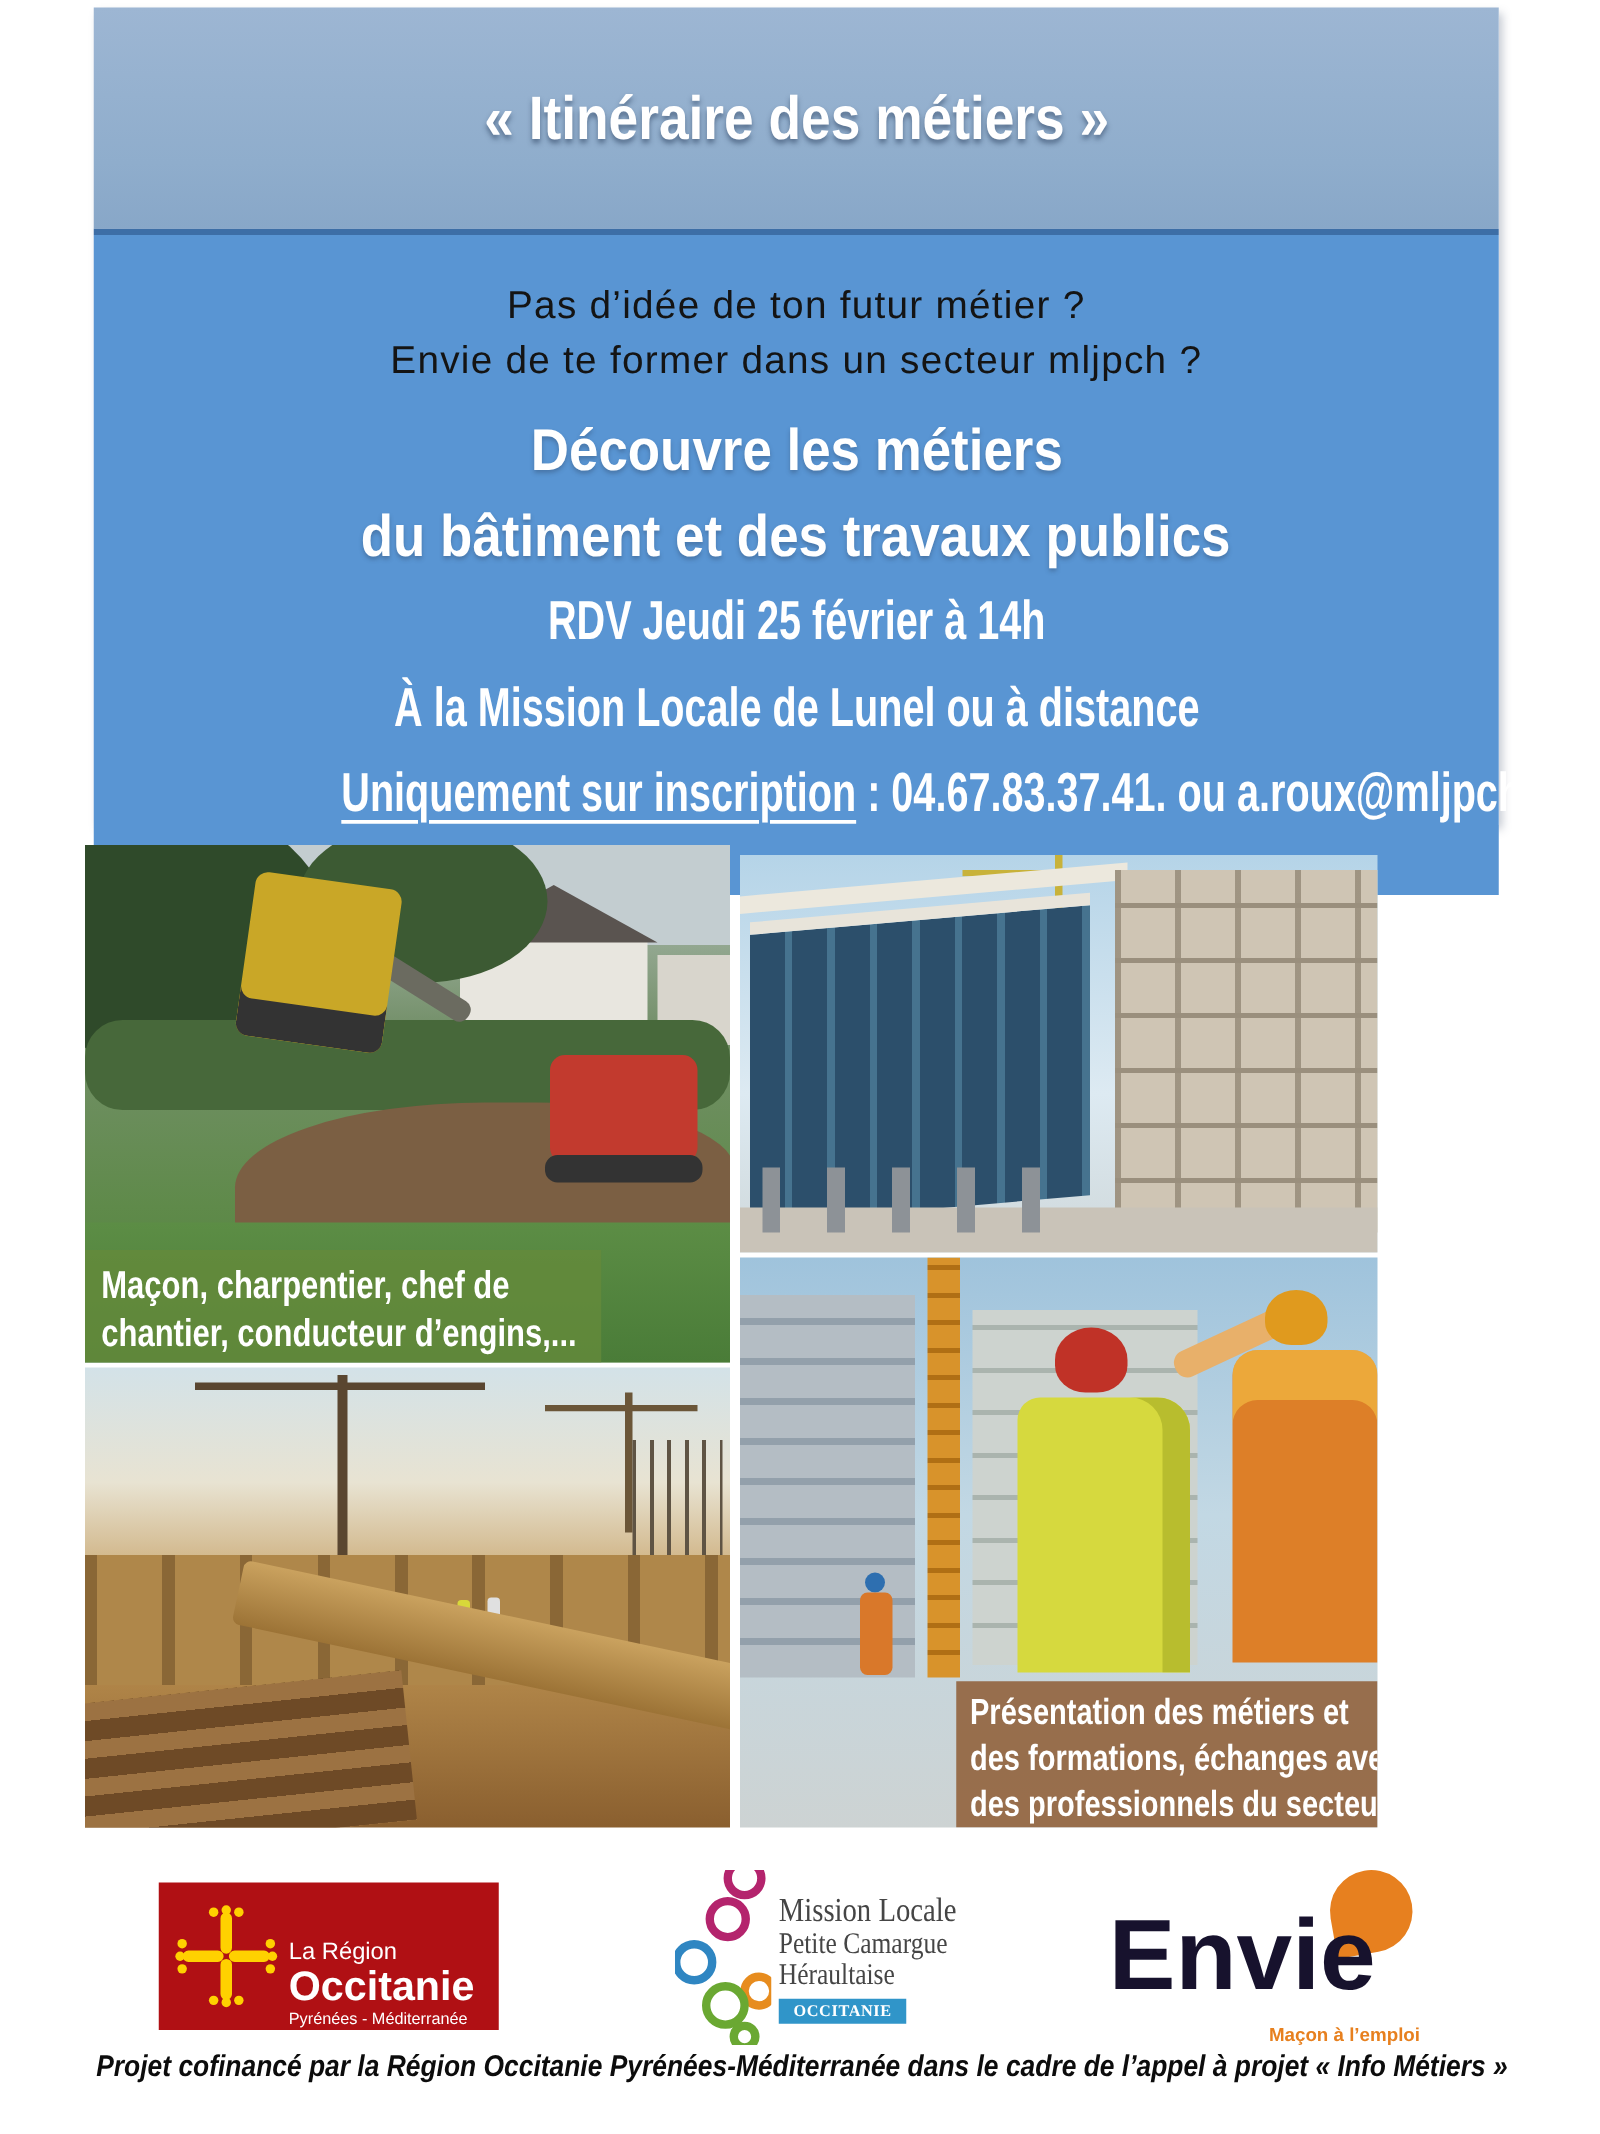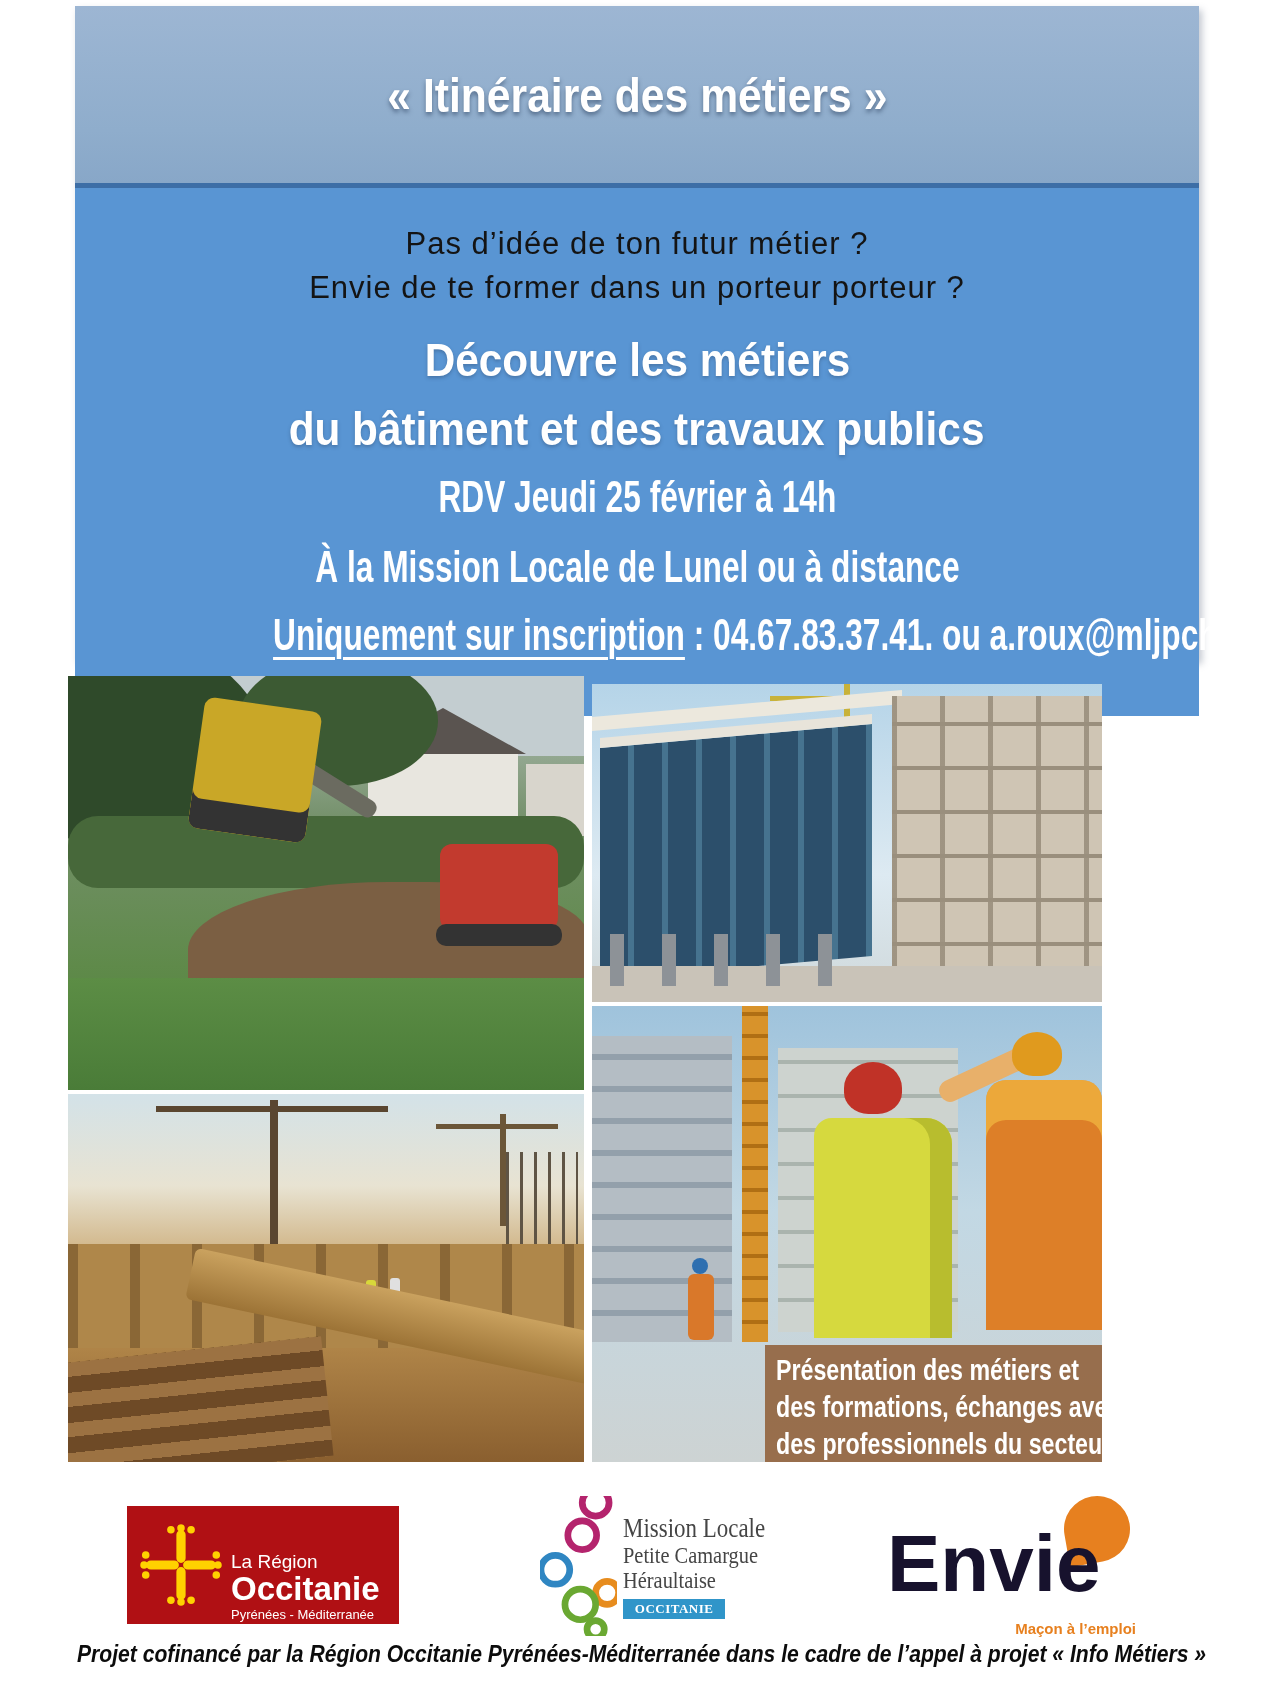--- a/index.html
+++ b/index.html
@@ -146,21 +146,21 @@
 <body>
 
 <div class="page">
 
   <div class="banner">
     <div class="band-header">
       <span class="page-title">« Itinéraire des métiers »</span>
     </div>
     <div class="band-body">
       <div class="intro-line intro-1">Pas d’idée de ton futur métier ?</div>
-      <div class="intro-line intro-2">Envie de te former dans un porteur porteur ?</div>
+      <div class="intro-line intro-2">Envie de te former dans un secteur mljpch ?</div>
       <div class="head-line head-1"><span class="semi">Découvre les métiers</span></div>
       <div class="head-line head-2"><span class="semi">du bâtiment et des travaux publics</span></div>
       <div class="row-rdv"><span class="cond">RDV Jeudi 25 février à 14h</span></div>
       <div class="row-loc"><span class="cond">À la Mission Locale de Lunel ou à distance</span></div>
       <div class="row-reg">
         <span class="cond"><span class="reg-label">Uniquement sur inscription</span><span> : 04.67.83.37.41. ou a.roux@mljpch.com</span></span>
       </div>
     </div>
   </div>
 
@@ -171,20 +171,23 @@
     <div class="ph p1-house-2"></div>
     <div class="ph p1-tree-big"></div>
     <div class="ph p1-tree-2"></div>
     <div class="ph p1-hedge"></div>
     <div class="ph p1-boom"></div>
     <div class="ph p1-excavator"></div>
     <div class="ph p1-dirt"></div>
     <div class="ph p1-digger-red"></div>
     <div class="ph p1-tracks"></div>
     <div class="ph p1-grass"></div>
+    <div class="ph caption-1">
+      <div class="cap-text">Maçon, charpentier, chef de chantier, conducteur d’engins,...</div>
+    </div>
   </div>
 
   <div class="photo photo-2">
     <div class="ph p2-crane-mast"></div>
     <div class="ph p2-crane-jib"></div>
     <div class="ph p2-roofline"></div>
     <div class="ph p2-glass"></div>
     <div class="ph p2-concrete"></div>
     <div class="ph p2-concrete-cols"></div>
     <div class="ph p2-ground"></div>

